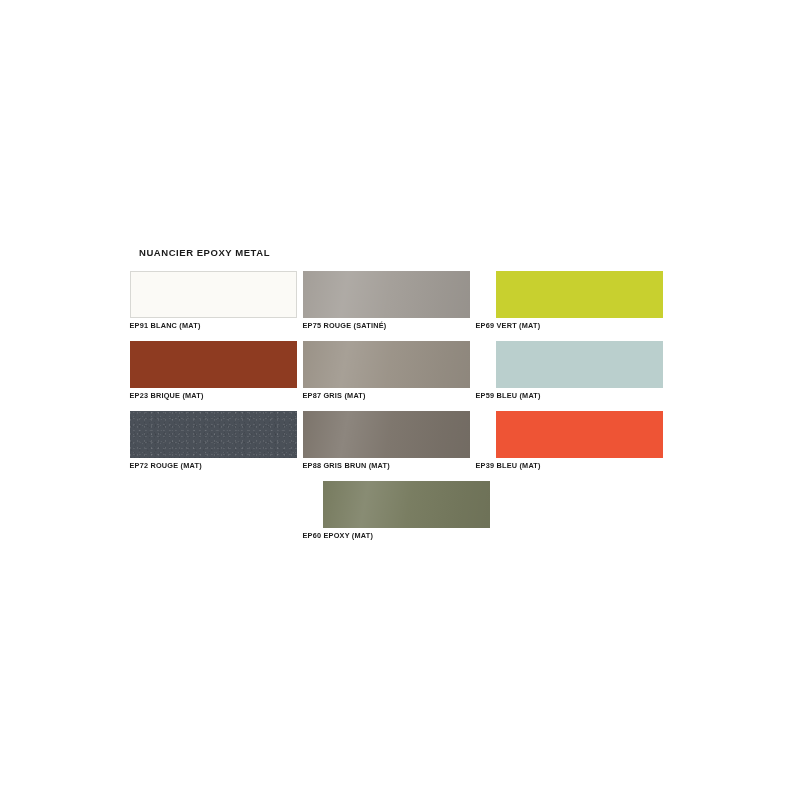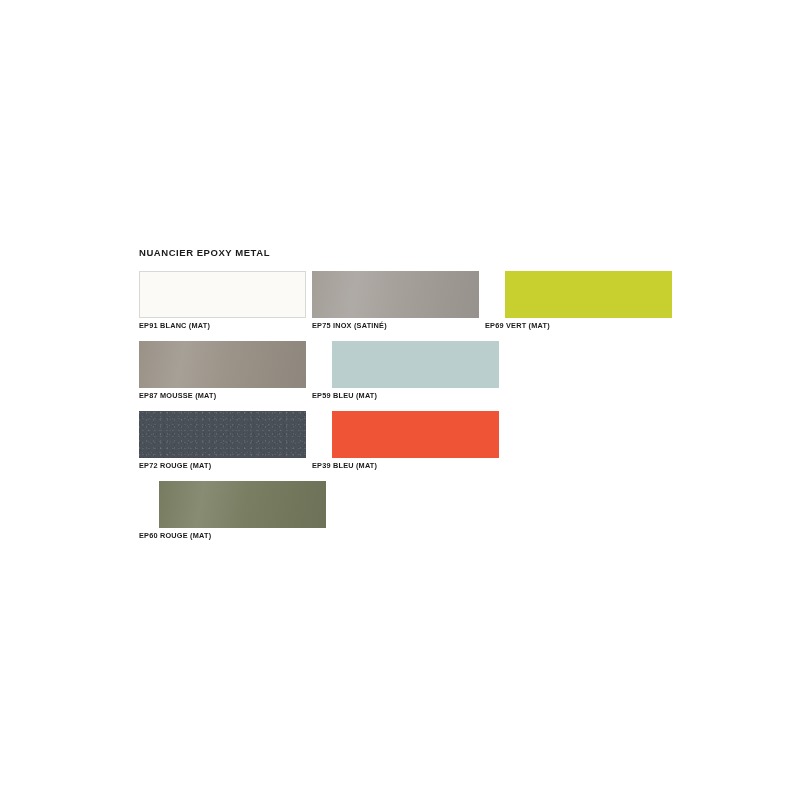--- a/index.html
+++ b/index.html
@@ -38,20 +38,21 @@
     position: absolute;
     left: 139px;
     top: 235px;
     width: 514px;
   }
 
   .swatch-row {
     display: flex;
     flex-direction: row;
     height: 70px;
+    justify-content: center;
   }
 
   .swatch-cell {
     width: 167px;
     margin-right: 6px;
     position: relative;
   }
   .swatch-cell:last-child {
     margin-right: 0;
     padding-left: 20px;
@@ -122,64 +123,76 @@
       <div class="swatch-cell">
         <div class="swatch-chip bordered" style="background-color: rgb(251, 250, 246);">
           <div class="grain"></div>
         </div>
         <div class="swatch-label">EP91 BLANC (MAT)</div>
       </div>
       <div class="swatch-cell">
         <div class="swatch-chip sheen" style="background-color: rgb(163, 158, 152);">
           <div class="grain"></div>
         </div>
-        <div class="swatch-label">EP75 INOX (SATINÉ)</div>
+        <div class="swatch-label">EP75 ROUGE (SATINÉ)</div>
       </div>
       <div class="swatch-cell">
         <div class="swatch-chip" style="background-color: rgb(200, 208, 47);">
           <div class="grain"></div>
         </div>
         <div class="swatch-label">EP69 VERT (MAT)</div>
       </div>
     </div>
 
     <div class="swatch-row">
       <div class="swatch-cell">
+        <div class="swatch-chip" style="background-color: rgb(142, 59, 33);">
+          <div class="grain"></div>
+        </div>
+        <div class="swatch-label">EP23 BRIQUE (MAT)</div>
+      </div>
+      <div class="swatch-cell">
         <div class="swatch-chip sheen" style="background-color: rgb(154, 146, 135);">
           <div class="grain"></div>
         </div>
-        <div class="swatch-label">EP87 MOUSSE (MAT)</div>
+        <div class="swatch-label">EP87 GRIS (MAT)</div>
       </div>
       <div class="swatch-cell">
         <div class="swatch-chip" style="background-color: rgb(186, 207, 205);">
           <div class="grain"></div>
         </div>
         <div class="swatch-label">EP59 BLEU (MAT)</div>
       </div>
     </div>
 
     <div class="swatch-row">
       <div class="swatch-cell">
         <div class="swatch-chip textured" style="background-color: rgb(74, 80, 88);">
           <div class="grain"></div>
         </div>
         <div class="swatch-label">EP72 ROUGE (MAT)</div>
       </div>
       <div class="swatch-cell">
+        <div class="swatch-chip sheen" style="background-color: rgb(124, 116, 107);">
+          <div class="grain"></div>
+        </div>
+        <div class="swatch-label">EP88 GRIS BRUN (MAT)</div>
+      </div>
+      <div class="swatch-cell">
         <div class="swatch-chip" style="background-color: rgb(238, 84, 53);">
           <div class="grain"></div>
         </div>
         <div class="swatch-label">EP39 BLEU (MAT)</div>
       </div>
     </div>
 
 
     <div class="swatch-row">
       <div class="swatch-cell">
         <div class="swatch-chip sheen" style="background-color: rgb(119, 123, 95);">
           <div class="grain"></div>
         </div>
-        <div class="swatch-label">EP60 ROUGE (MAT)</div>
+        <div class="swatch-label">EP60 EPOXY (MAT)</div>
       </div>
     </div>
 
   </div>
 </div>
 
 </body></html>

